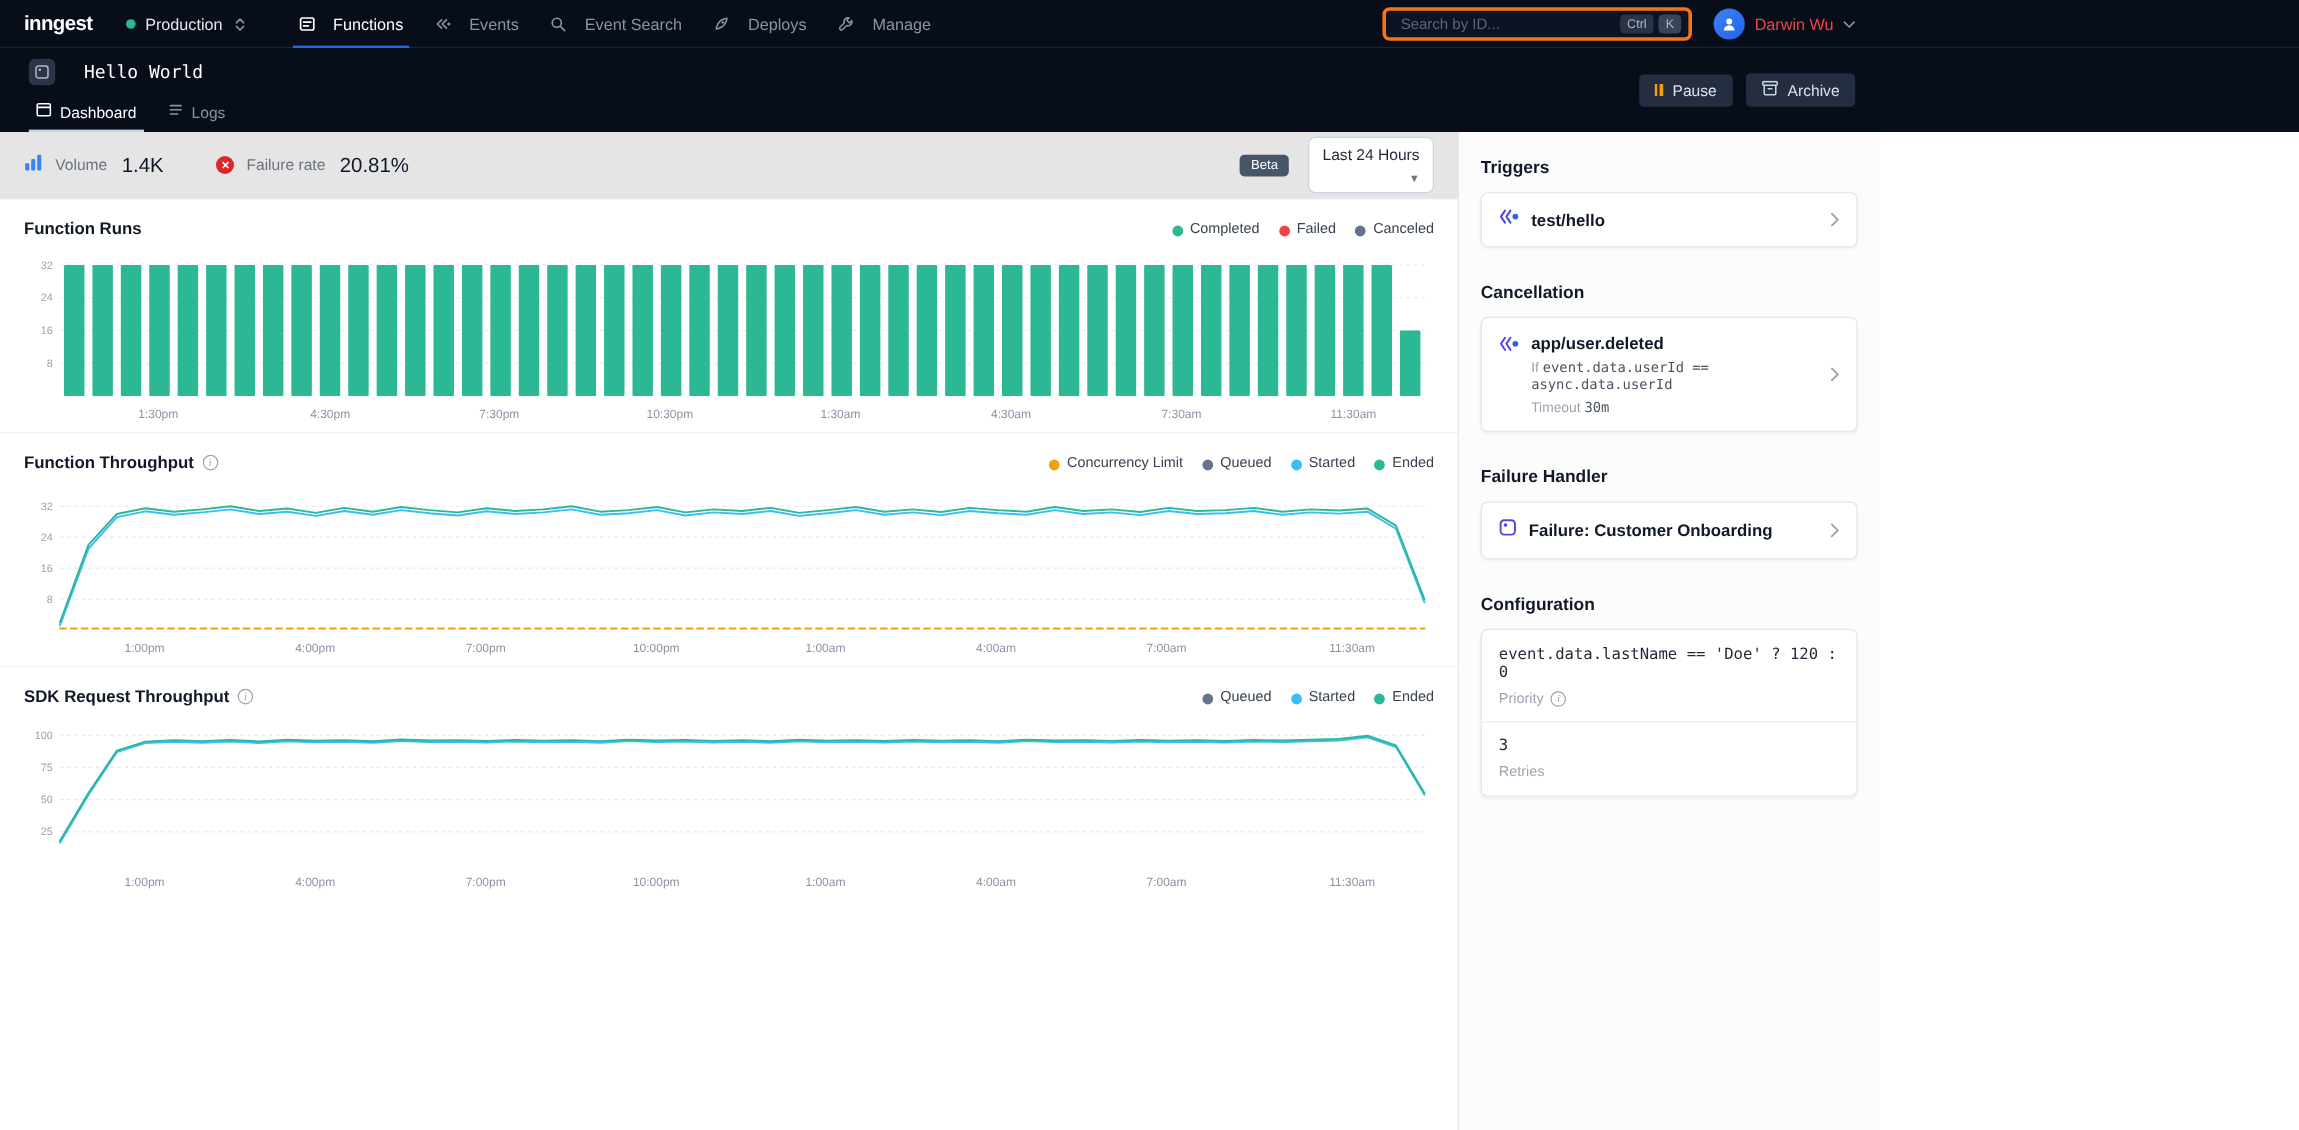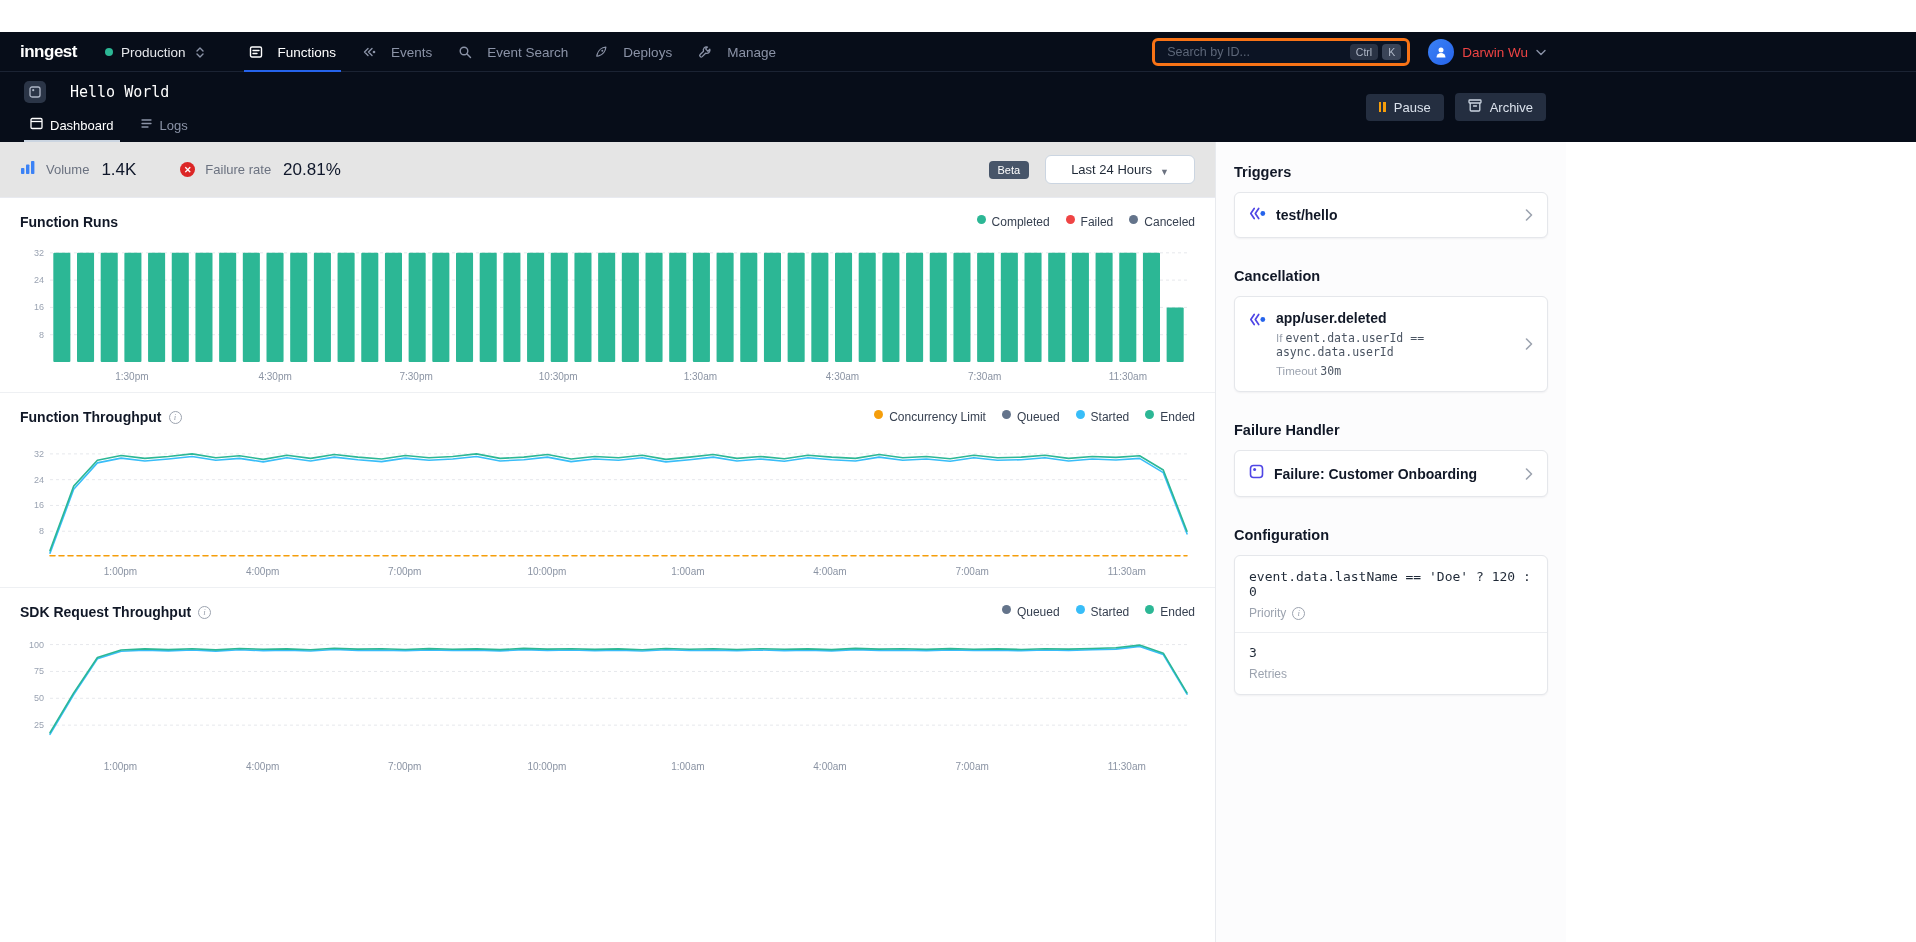--- a/index.html
+++ b/index.html
@@ -6,21 +6,21 @@
   html,body { margin:0; padding:0; }
   body {
     font-family: "Liberation Sans", sans-serif;
     background:#ffffff; color:#111827;
     width:1916px; height:942px; overflow:hidden;
   }
   .viewport { width:1916px; height:942px; }
 
   
   .topnav { background:#070d19; height:40px; border-bottom:1px solid #1b2333; }
-  .topnav-inner { width:1566px; height:40px; padding:0 20px; display:flex; align-items:center;margin-top:32px; }
+  .topnav-inner { width:1566px; height:40px; padding:0 20px; display:flex; align-items:center; }
   .logo { color:#fff; font-weight:bold; font-size:17px; letter-spacing:-0.5px; }
   .env { display:flex; align-items:center; gap:8px; margin-left:28px; color:#e5e7eb; font-size:13.5px; cursor:pointer; }
   .env-dot { width:8px; height:8px; border-radius:50%; background:#2cb795; display:inline-block; }
   .env .updown { color:#8b93a7; display:flex; }
   .nav-tabs { display:flex; margin-left:30px; height:40px; }
   .nav-tab { display:flex; align-items:center; gap:15px; padding:0 13px; color:#8b93a7; font-size:13.5px; height:40px; position:relative; cursor:pointer; }
   .nav-tab.active { color:#ffffff; }
   .nav-tab.active::after { content:""; position:absolute; left:8px; right:8px; bottom:0; height:2px; background:#2563eb; }
   .nav-tab .icn, .env .icn { display:inline-flex; }
   .topnav-spacer { flex:1; }
@@ -55,31 +55,31 @@
   .sidebar { width:351px; flex:0 0 351px; background:#fcfcfd; border-left:1px solid #e8eaee; padding:22px 18px; }
 
   
   .stats-bar { height:56px; display:flex; align-items:center; padding:0 20px; gap:44px; background:#e5e5e5; border-bottom:1px solid #e8eaf0; }
   .stat { display:flex; align-items:center; gap:10px; }
   .stat-label { font-size:13px; color:#6b7280; }
   .stat-value { font-size:17px; color:#0f172a; margin-left:2px; }
   .fail-icn { width:15px; height:15px; border-radius:50%; background:#dc2626; color:#fff; font-size:9px; display:inline-flex; align-items:center; justify-content:center; font-weight:bold; }
   .stats-right { margin-left:auto; display:flex; align-items:center; gap:16px; }
   .beta-badge { background:#475569; color:#fff; font-size:11px; padding:3px 9px; border-radius:4px; }
-  .range-btn { background:#fff; border:1px solid #cbd5e1; border-radius:6px; padding:6px 25px; font-size:13px; color:#1f2937; font-family:"Liberation Sans",sans-serif; display:flex; align-items:flex-end; gap:8px; cursor:pointer; }
+  .range-btn { background:#fff; border:1px solid #cbd5e1; border-radius:6px; padding:6px 11px; font-size:13px; color:#1f2937; font-family:"Liberation Sans",sans-serif; display:flex; align-items:flex-end; gap:8px; cursor:pointer;flex-direction:column; }
   .range-btn .caret { font-size:9px; color:#6b7280; }
 
   
   .section { padding:16px 20px 4px; }
   .section + .section { border-top:1px solid #eef0f3; }
   .chart-head { display:flex; align-items:center; gap:7px; }
   .chart-title { font-size:14px; font-weight:bold; color:#111827; margin:0; }
   .info { width:13px; height:13px; border:1px solid #9ca3af; border-radius:50%; color:#9ca3af; font-size:9px; display:inline-flex; align-items:center; justify-content:center; font-family:"Liberation Serif",serif; font-style:italic; }
   .legend { margin-left:auto; display:flex; gap:16px; align-items:center; }
-  .legend-item { display:inline-flex; align-items:flex-start; font-size:12px; color:#374151; }
+  .legend-item { display:inline-flex; align-items:flex-end; font-size:12px; color:#374151; }
   .legend-item .dot { width:9px; height:9px; border-radius:50%; margin-right:6px; display:inline-block; }
   .chart-canvas { margin-top:8px; }
   .chart-canvas svg { display:block; font-family:"Liberation Sans",sans-serif; }
 
   
   .side-section { margin-bottom:30px; }
   .side-heading { font-size:14.5px; color:#111827; font-weight:600; margin:0; }
   .card { margin-top:12px; background:#fff; border:1px solid #e5e7eb; border-radius:6px; padding:13px 14px; display:flex; align-items:center; gap:10px; box-shadow:0 1px 2px rgba(16,24,40,0.05); cursor:pointer; }
   .card .chev { margin-left:auto; color:#9ca3af; display:flex; }
   .card-col { display:flex; flex-direction:column; gap:3px; }

